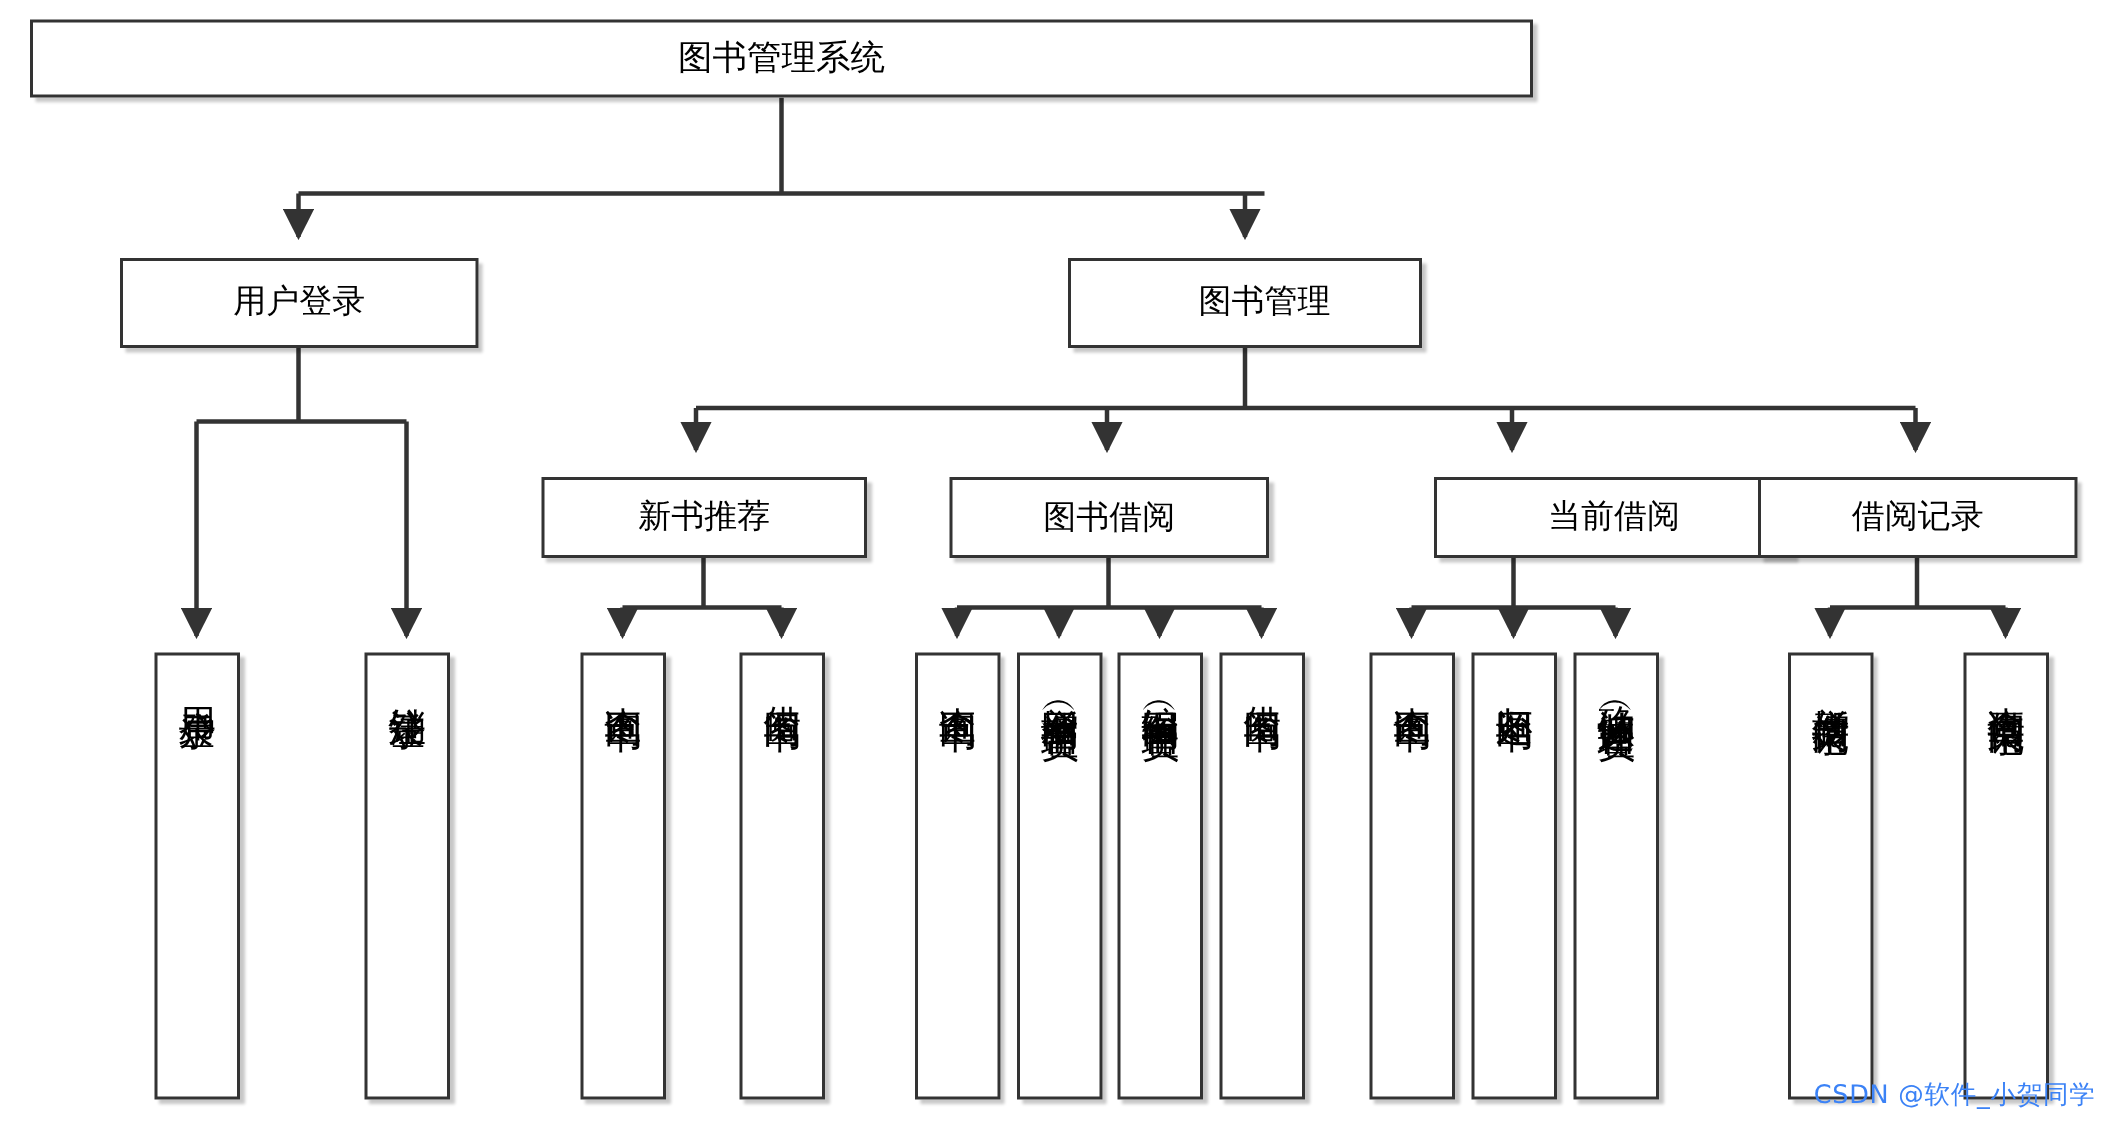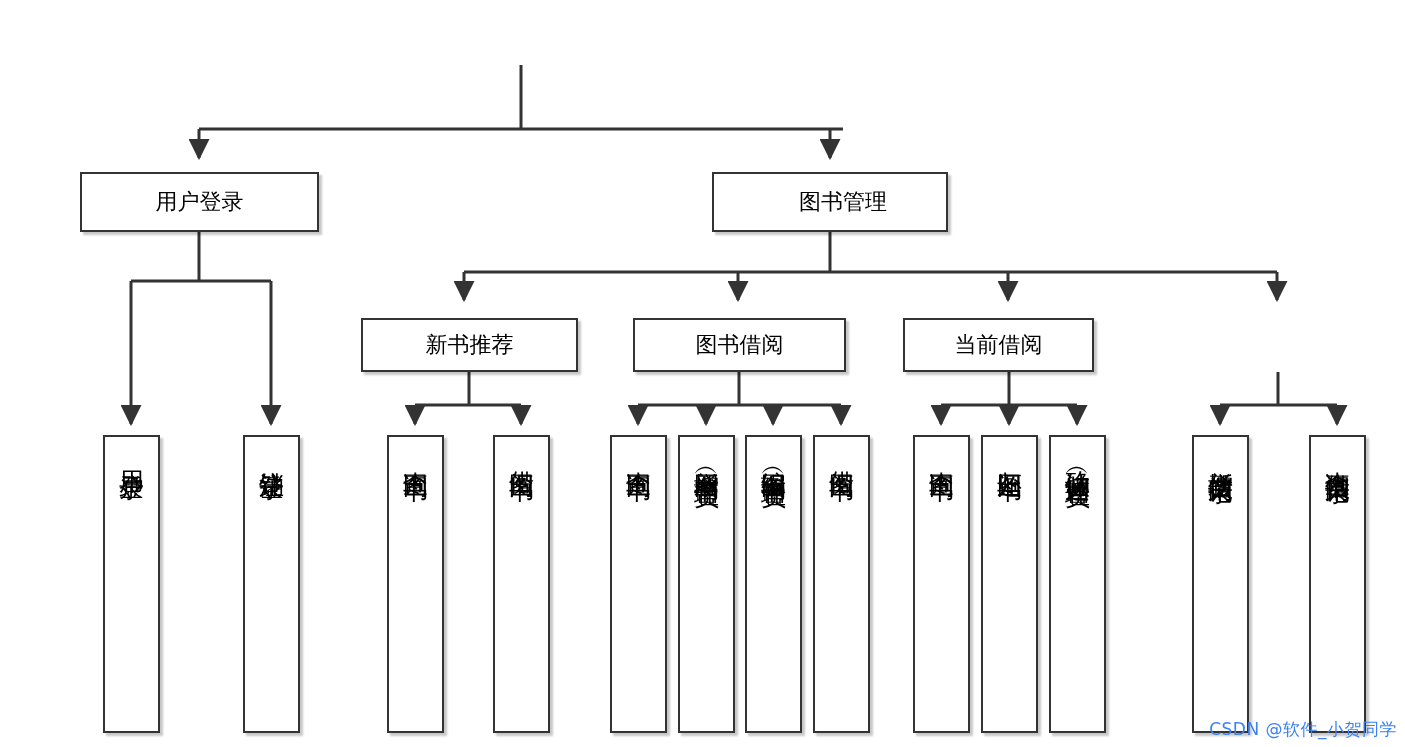--- a/index.html
+++ b/index.html
@@ -120,36 +120,42 @@
       <path d="M 1009 405 L 1009 424" marker-end="url(#arrow)"></path>
       <path d="M 1077 405 L 1077 424" marker-end="url(#arrow)"></path>
 
       <path d="M 1278 372 L 1278 405"></path>
       <path d="M 1220 405 L 1337 405"></path>
       <path d="M 1220 405 L 1220 424" marker-end="url(#arrow)"></path>
       <path d="M 1337 405 L 1337 424" marker-end="url(#arrow)"></path>
     </g>
   </svg>
 
+  <div class="node root horiz" style="left:20px; top:13px; width:1002px; height:52px;">
+    <span class="label">图书管理系统</span>
+  </div>
 
   <div class="node horiz" style="left:80px; top:172px; width:239px; height:60px;">
     <span class="label">用户登录</span>
   </div>
   <div class="node horiz" style="left:712px; top:172px; width:236px; height:60px;padding-left:26px;">
     <span class="label">图书管理</span>
   </div>
 
   <div class="node horiz" style="left:361px; top:318px; width:217px; height:54px;">
     <span class="label">新书推荐</span>
   </div>
   <div class="node horiz" style="left:633px; top:318px; width:213px; height:54px;font-family:Liberation Serif, serif;">
     <span class="label">图书借阅</span>
   </div>
-  <div class="node horiz" style="left:903px; top:318px; width:191px; height:54px;">
+  <div class="node horiz" style="left:956px; top:318px; width:240px; height:54px;">
     <span class="label">当前借阅</span>
+  </div>
+  <div class="node horiz" style="left:1172px; top:318px; width:213px; height:54px;">
+    <span class="label">借阅记录</span>
   </div>
 
   <div class="node vert" style="left:103px; top:435px; width:57px; height:298px;">
     <span class="label">用户登录</span>
   </div>
   <div class="node vert" style="left:243px; top:435px; width:57px; height:298px;">
     <span class="label">注销登录</span>
   </div>
 
   <div class="node vert" style="left:387px; top:435px; width:57px; height:298px;">

